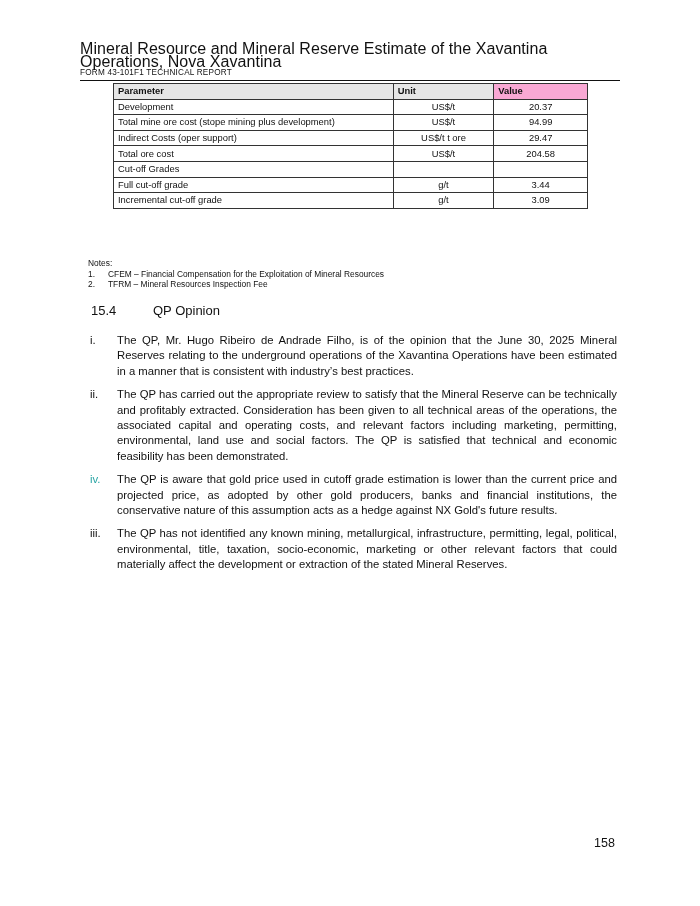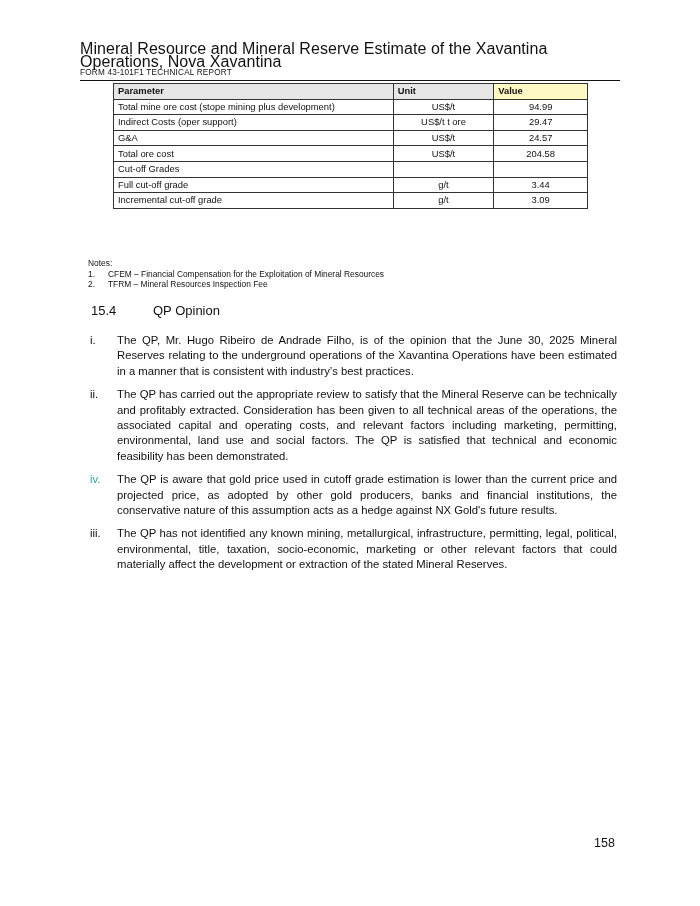--- a/index.html
+++ b/index.html
@@ -128,38 +128,38 @@
 <div class="header">
   <div class="header-title">Mineral Resource and Mineral Reserve Estimate of the Xavantina Operations, Nova Xavantina</div>
   <div class="header-sub">FORM 43-101F1 TECHNICAL REPORT</div>
 </div>
 
 <table class="params">
   <thead>
     <tr>
       <th class="col-param" style="background: rgb(230, 230, 230);">Parameter</th>
       <th class="col-unit" style="background: rgb(230, 230, 230);">Unit</th>
-      <th class="col-value" style="background: #fef9c3;">Value</th>
+      <th class="col-value" style="background: #f9a8d4;">Value</th>
     </tr>
   </thead>
   <tbody>
+    <tr>
+      <td>Development</td>
+      <td class="unit">US$/t</td>
+      <td class="value">20.37</td>
+    </tr>
     <tr>
       <td>Total mine ore cost (stope mining plus development)</td>
       <td class="unit">US$/t</td>
       <td class="value">94.99</td>
     </tr>
     <tr>
       <td>Indirect Costs (oper support)</td>
       <td class="unit">US$/t t ore</td>
       <td class="value">29.47</td>
-    </tr>
-    <tr>
-      <td>G&amp;A</td>
-      <td class="unit">US$/t</td>
-      <td class="value">24.57</td>
     </tr>
     <tr>
       <td>Total ore cost</td>
       <td class="unit">US$/t</td>
       <td class="value">204.58</td>
     </tr>
     <tr>
       <td class="section">Cut-off Grades</td>
       <td class="unit"></td>
       <td class="value"></td>

